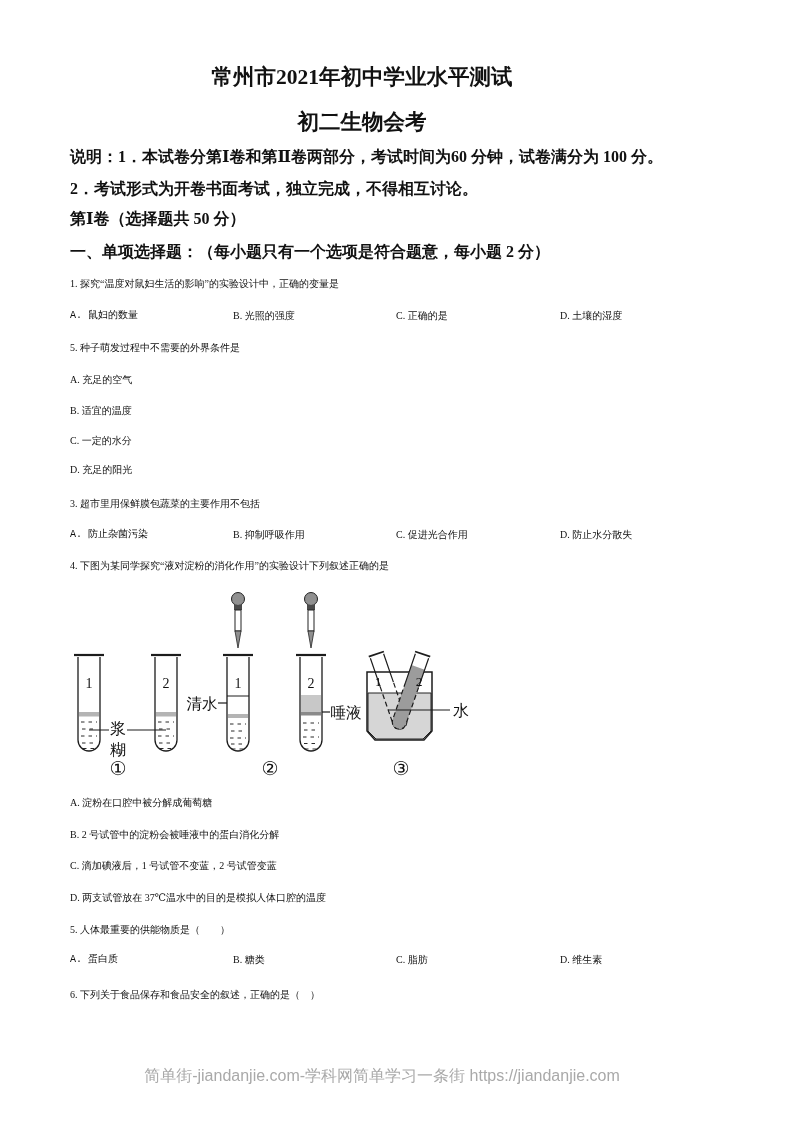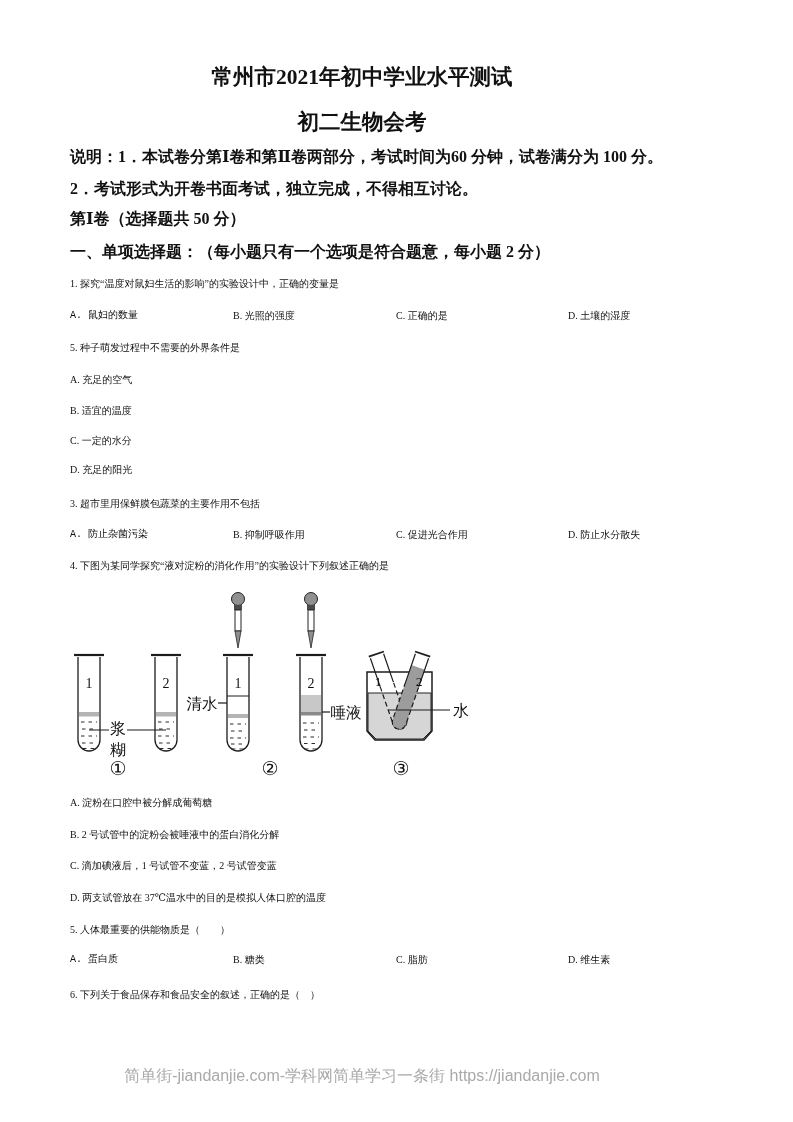--- a/index.html
+++ b/index.html
@@ -7,22 +7,22 @@
     width:793px;height:1122px;background:#ffffff;position:relative;overflow:hidden;
     font-family:"Liberation Serif","DejaVu Serif",serif;color:#111;
   }
   .ln{position:absolute;white-space:nowrap;line-height:20px;font-size:10px;}
   .center{left:0;width:724px;text-align:center;}
   .title{font-size:21.5px;font-weight:bold;line-height:26px;}
   .b{font-weight:bold;font-size:16px;}
   .indent{left:70px;}
   .optrow{left:70px;width:660px;height:20px;}
   .optrow span{position:absolute;top:0;white-space:nowrap;}
-  .o1{left:0;font-family:Liberation Mono, monospace;} .o2{left:163px;} .o3{left:326px;} .o4{left:490px;margin-left:8px;}
-  .footer{color:#a9a9a9;font-family:"Liberation Sans","DejaVu Sans",sans-serif;font-size:16px;}
+  .o1{left:0;font-family:Liberation Mono, monospace;} .o2{left:163px;} .o3{left:326px;} .o4{left:490px;}
+  .footer{color:#a9a9a9;font-family:"Liberation Sans","DejaVu Sans",sans-serif;font-size:16px;padding-left:20px;}
   svg text{font-family:"Liberation Serif","DejaVu Serif",serif;fill:#111;}
   svg .outline{stroke:#1c1c1c;fill:none;}
   svg .dash{stroke:#2a2a2a;stroke-width:1;fill:none;stroke-dasharray:3.5 4;}
   svg .leader{stroke:#1c1c1c;stroke-width:1.2;fill:none;}
 </style>
 </head>
 <body>
 
 <div class="ln center title" style="top:64px">常州市2021年初中学业水平测试</div>
 <div class="ln center title" style="top:109px">初二生物会考</div>

